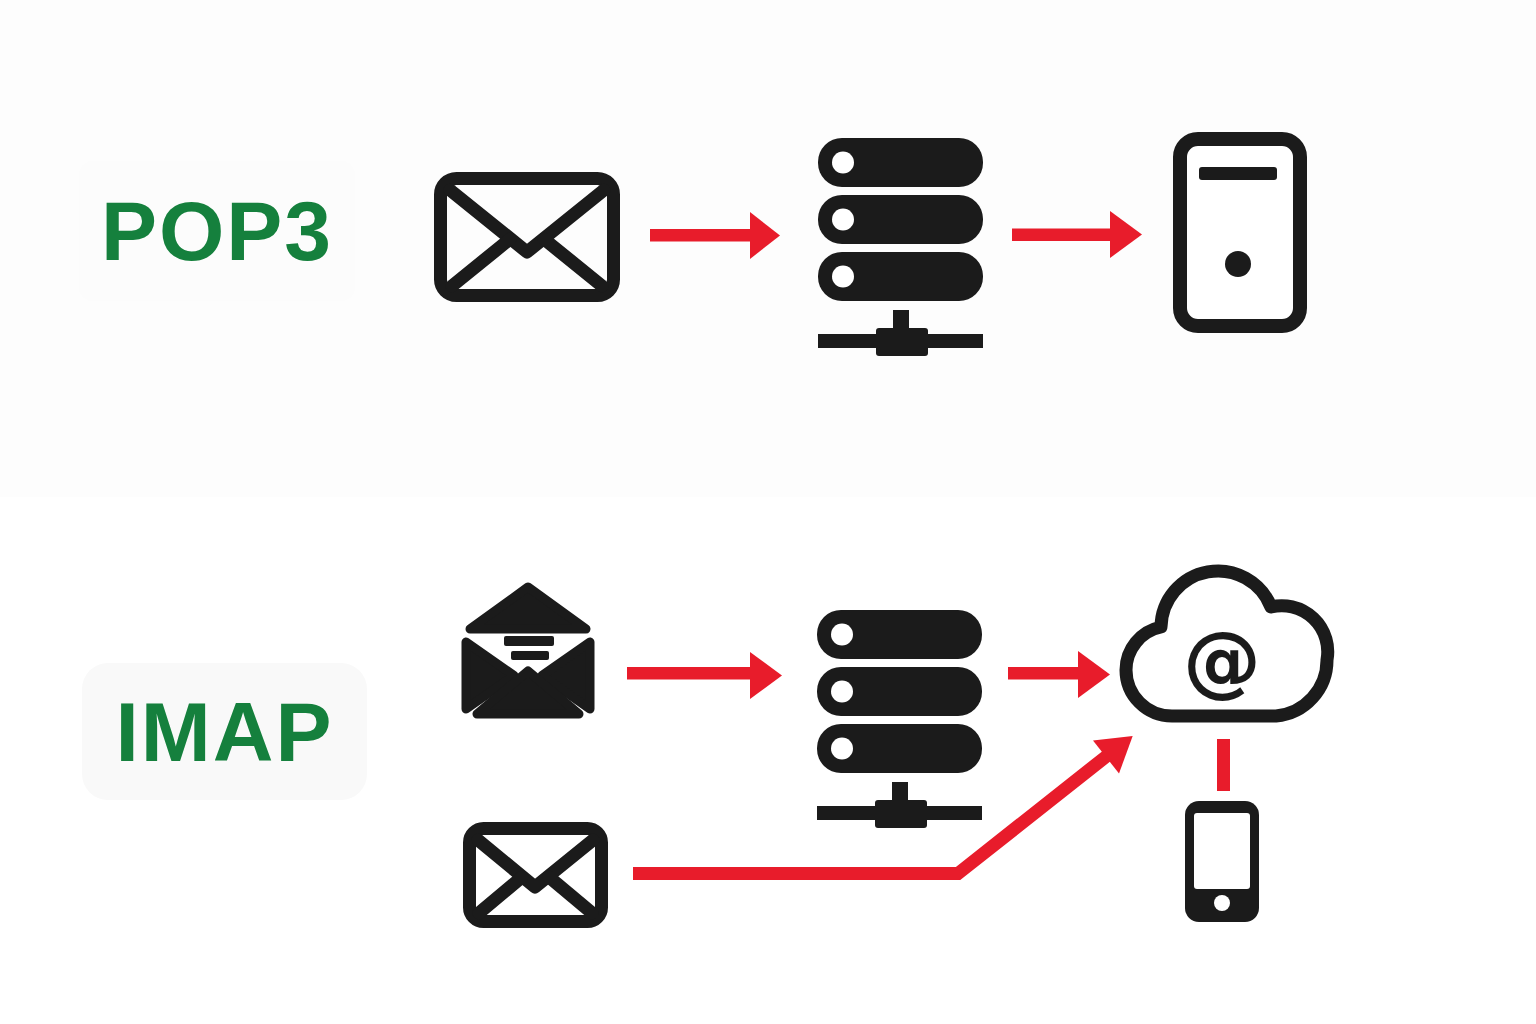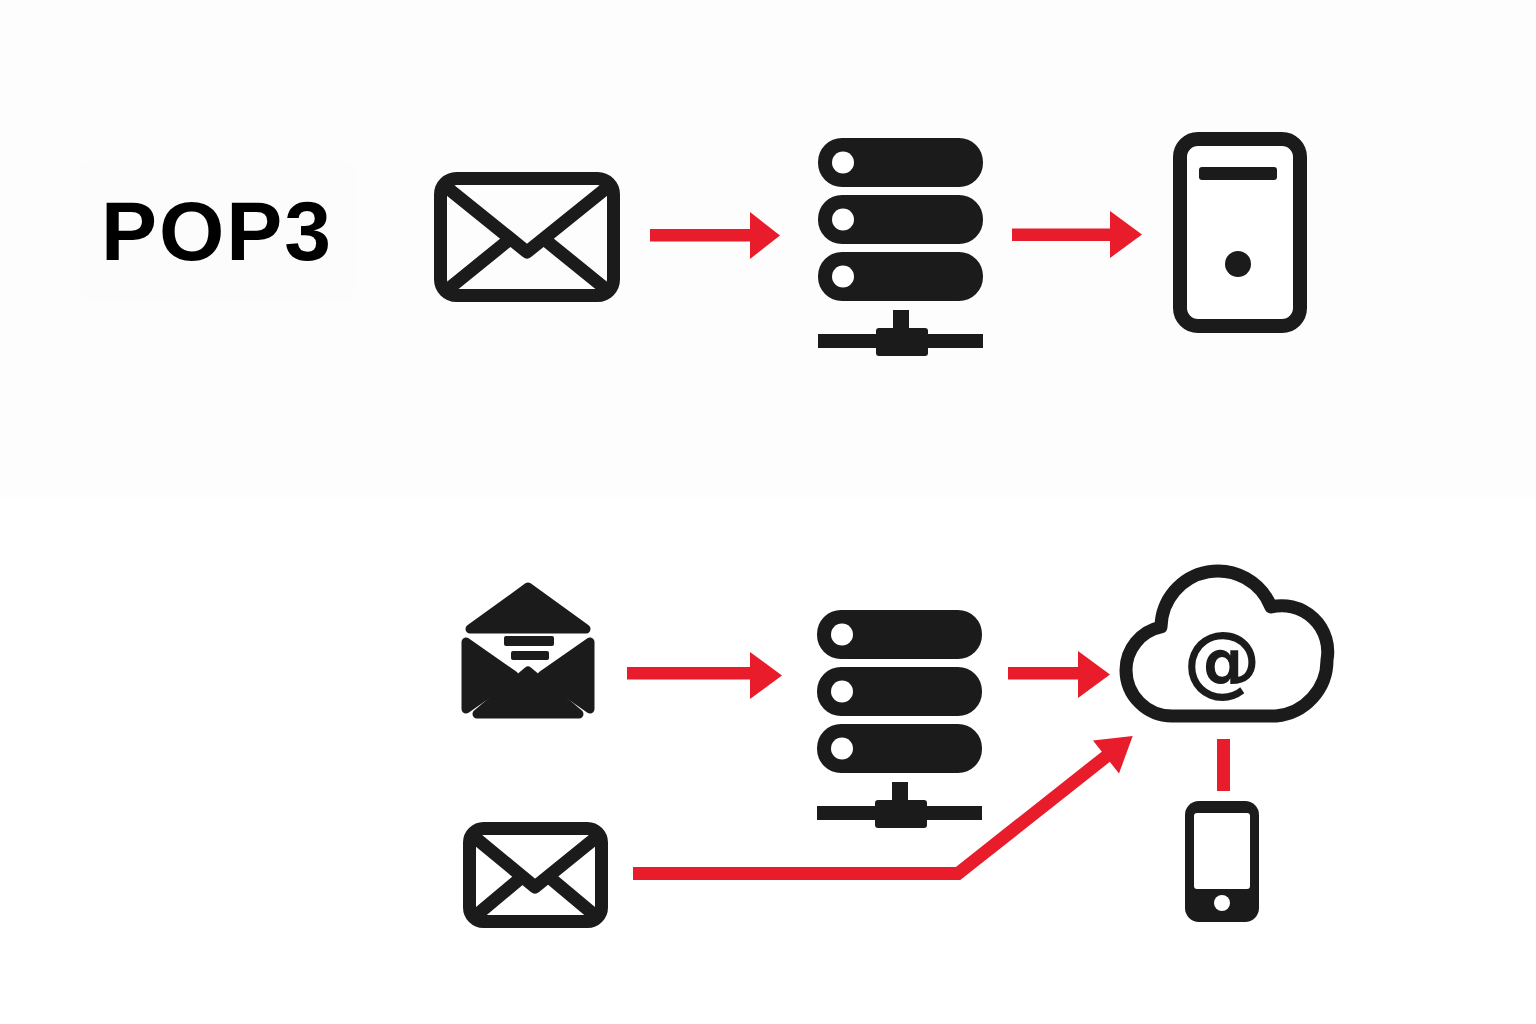--- a/index.html
+++ b/index.html
@@ -3,40 +3,43 @@
 <meta charset="utf-8">
 <style>
   html,body{margin:0;padding:0;background:#fff;}
   .canvas{
     position:relative;width:1536px;height:1024px;overflow:hidden;
     background:#ffffff;font-family:"Liberation Sans",sans-serif;
   }
   .band-top{position:absolute;left:0;top:0;width:1536px;height:497px;background:#fdfdfd;}
   .label-box{
     position:absolute;display:flex;align-items:center;justify-content:center;
-    color:#000000;font-weight:bold;letter-spacing:2px;
+    color:#15803d;font-weight:bold;letter-spacing:2px;
     font-size:84px;line-height:1;
   }
   .label-box.pop3{left:79px;top:161px;width:276px;height:140px;background:#fcfcfc;border-radius:14px;}
   .label-box.imap{left:82px;top:663px;width:285px;height:137px;background:#f9f9f9;border-radius:26px;}
   svg.diagram{position:absolute;left:0;top:0;}
   .ink{fill:#1b1b1b;}
   .ink-stroke{fill:none;stroke:#1b1b1b;stroke-width:13;}
   .red{fill:#e81c2b;}
   .red-stroke{fill:none;stroke:#e81c2b;stroke-width:13;}
 </style>
 </head>
 <body>
 
 <div class="canvas">
 
   <div class="band-top"></div>
 
   <div class="label-box pop3">
     <span>POP3</span>
+  </div>
+  <div class="label-box imap">
+    <span>IMAP</span>
   </div>
 
   <svg class="diagram" width="1536" height="1024" viewBox="0 0 1536 1024">
 
     <defs>
       <g id="server-def">
         <rect x="0" y="0" width="165" height="49" rx="24" class="ink"></rect>
         <rect x="0" y="57" width="165" height="49" rx="24" class="ink"></rect>
         <rect x="0" y="114" width="165" height="49" rx="24" class="ink"></rect>
         <circle cx="25" cy="24.5" r="11" fill="#ffffff"></circle>

